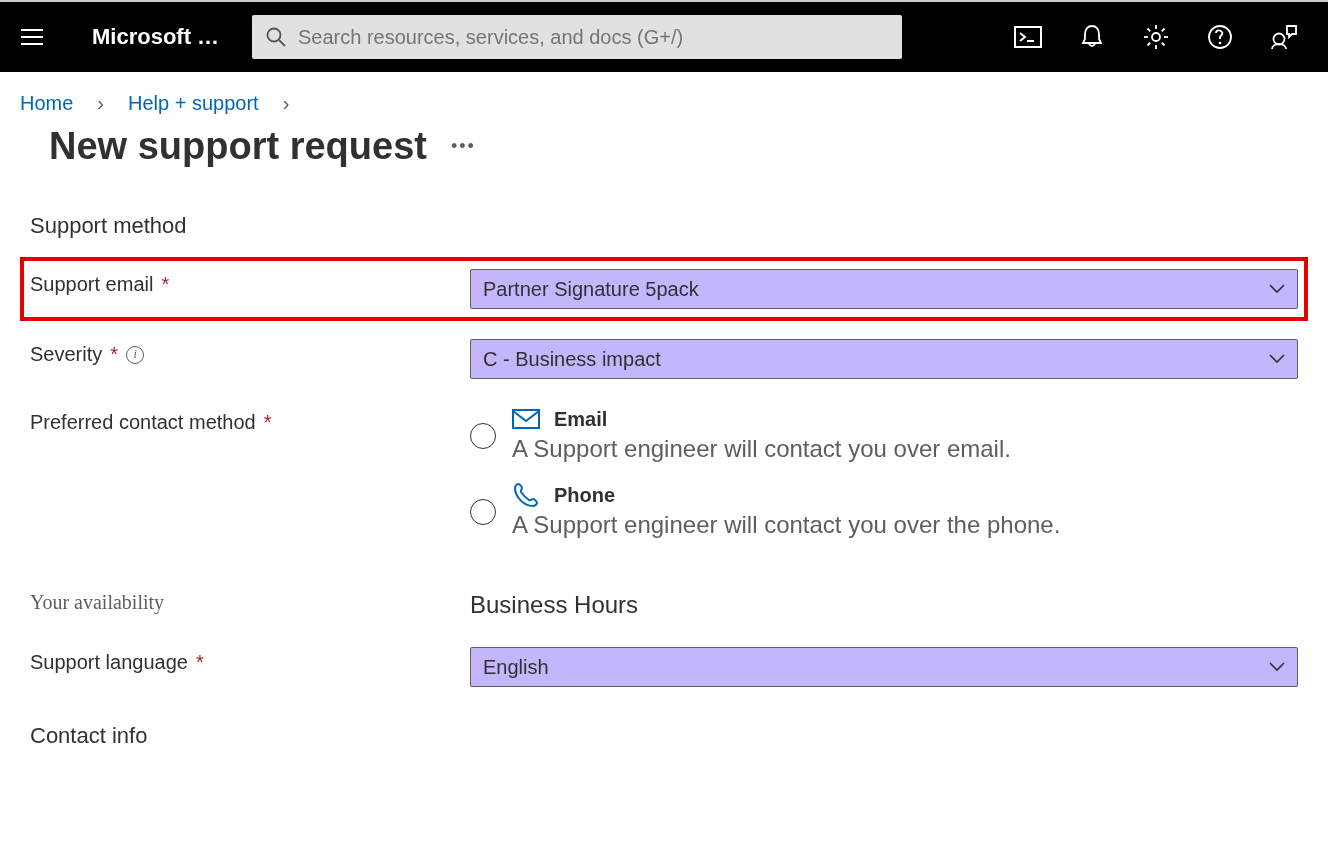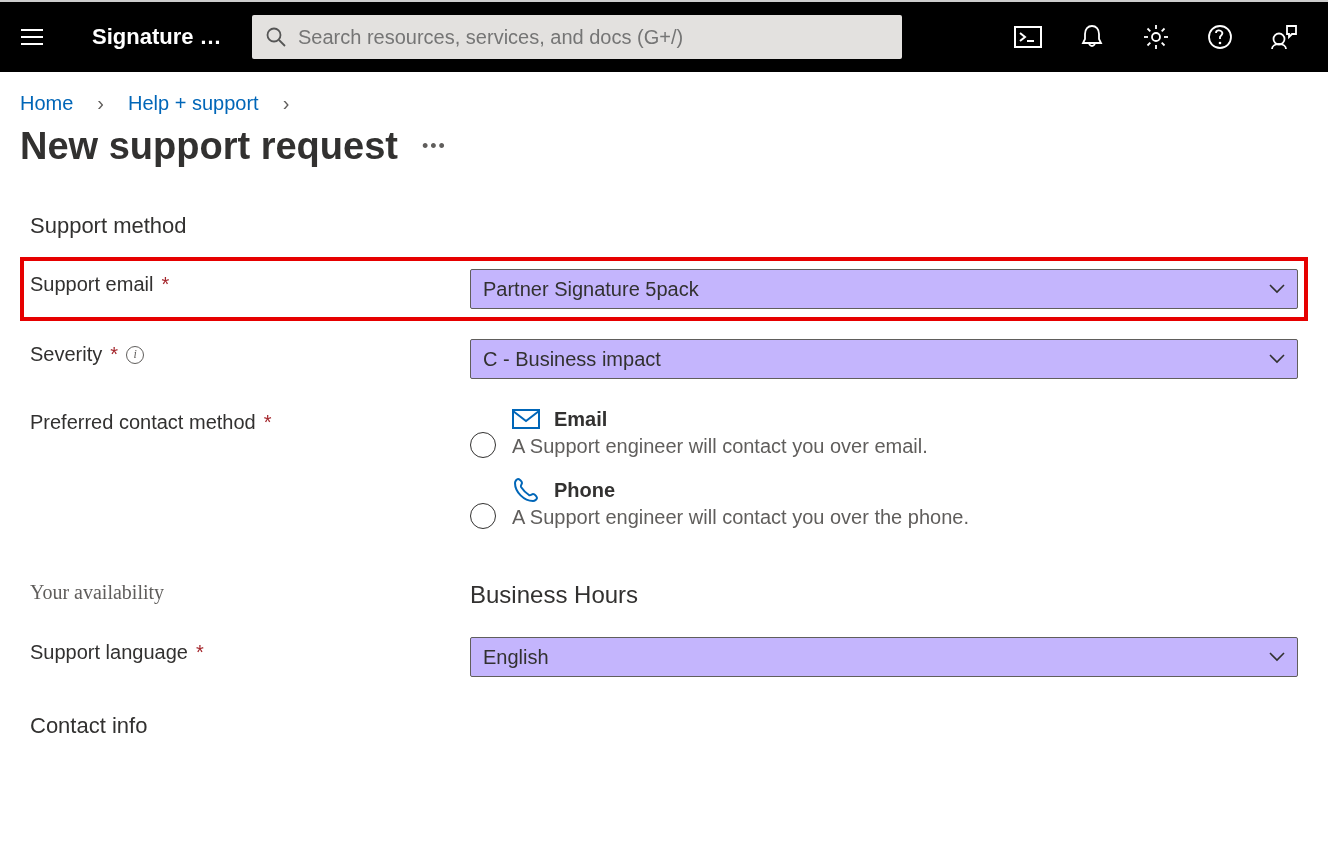--- a/index.html
+++ b/index.html
@@ -57,20 +57,21 @@
     display: flex; align-items: center; gap: 24px;
     padding: 20px 20px 8px 20px;
     font-size: 20px;
   }
   .crumbs a { color: #0066b8; text-decoration: none; cursor: pointer; }
   .crumbs .sep { color: #605e5c; }
   
   .page-title-row {
     display: flex; align-items: center; gap: 24px;
     padding: 2px 20px 28px 20px;
+    margin-left: 29px;
   }
   .page-title { font-size: 38px; font-weight: 600; }
   .more-dots { color: #605e5c; letter-spacing: 2px; cursor: pointer; font-size: 18px; }
   
   .content { padding: 0 30px; }
   .section-h {
     font-size: 22px; font-weight: 400;
     margin: 17px 0 18px 0;
   }
   .form-row {
@@ -109,49 +110,49 @@
     border-radius: 2px;
     height: 40px;
     padding: 0 12px;
     font-size: 20px;
     cursor: pointer;
     background: #c4b5fd;
   }
   .static-value { font-size: 24px; padding-top: 4px; }
   
   .radio-opt {
-    display: flex; align-items: flex-end; gap: 16px;
+    display: flex; align-items: center; gap: 16px;
     margin-bottom: 20px;
   }
   .radio-circle {
     width: 26px; height: 26px;
     border: 1.5px solid #323130;
     border-radius: 50%;
     flex-shrink: 0;
     margin-top: 2px;
     cursor: pointer;
   }
   .radio-body { display: flex; flex-direction: column; gap: 4px; }
   .radio-head { display: flex; align-items: center; gap: 14px; }
   .radio-title { font-size: 20px; font-weight: 700; }
-  .radio-desc { font-size: 20px; color: #605e5c; }
+  .radio-desc { font-size: 24px; color: #605e5c; }
   .opt-icon { width: 28px; height: 24px; display: flex; align-items: center; justify-content: center; }
 </style>
 </head>
 <body>
 
 <div class="topbar">
   <div class="hamburger">
     <svg width="22" height="18" viewBox="0 0 22 18">
       <line x1="0" y1="2" x2="22" y2="2" stroke="#fff" stroke-width="2"></line>
       <line x1="0" y1="9" x2="22" y2="9" stroke="#fff" stroke-width="2"></line>
       <line x1="0" y1="16" x2="22" y2="16" stroke="#fff" stroke-width="2"></line>
     </svg>
   </div>
-  <div class="brand">Signature …</div>
+  <div class="brand">Microsoft …</div>
   <div class="search-wrap">
     <div class="search">
       <svg width="20" height="20" viewBox="0 0 20 20">
         <circle cx="8" cy="8" r="6.5" stroke="#555" stroke-width="1.8" fill="none"></circle>
         <line x1="13" y1="13" x2="19" y2="19" stroke="#555" stroke-width="1.8"></line>
       </svg>
       <input type="text" placeholder="Search resources, services, and docs (G+/)" style="">
     </div>
   </div>
   <div class="topbar-spacer"></div>

